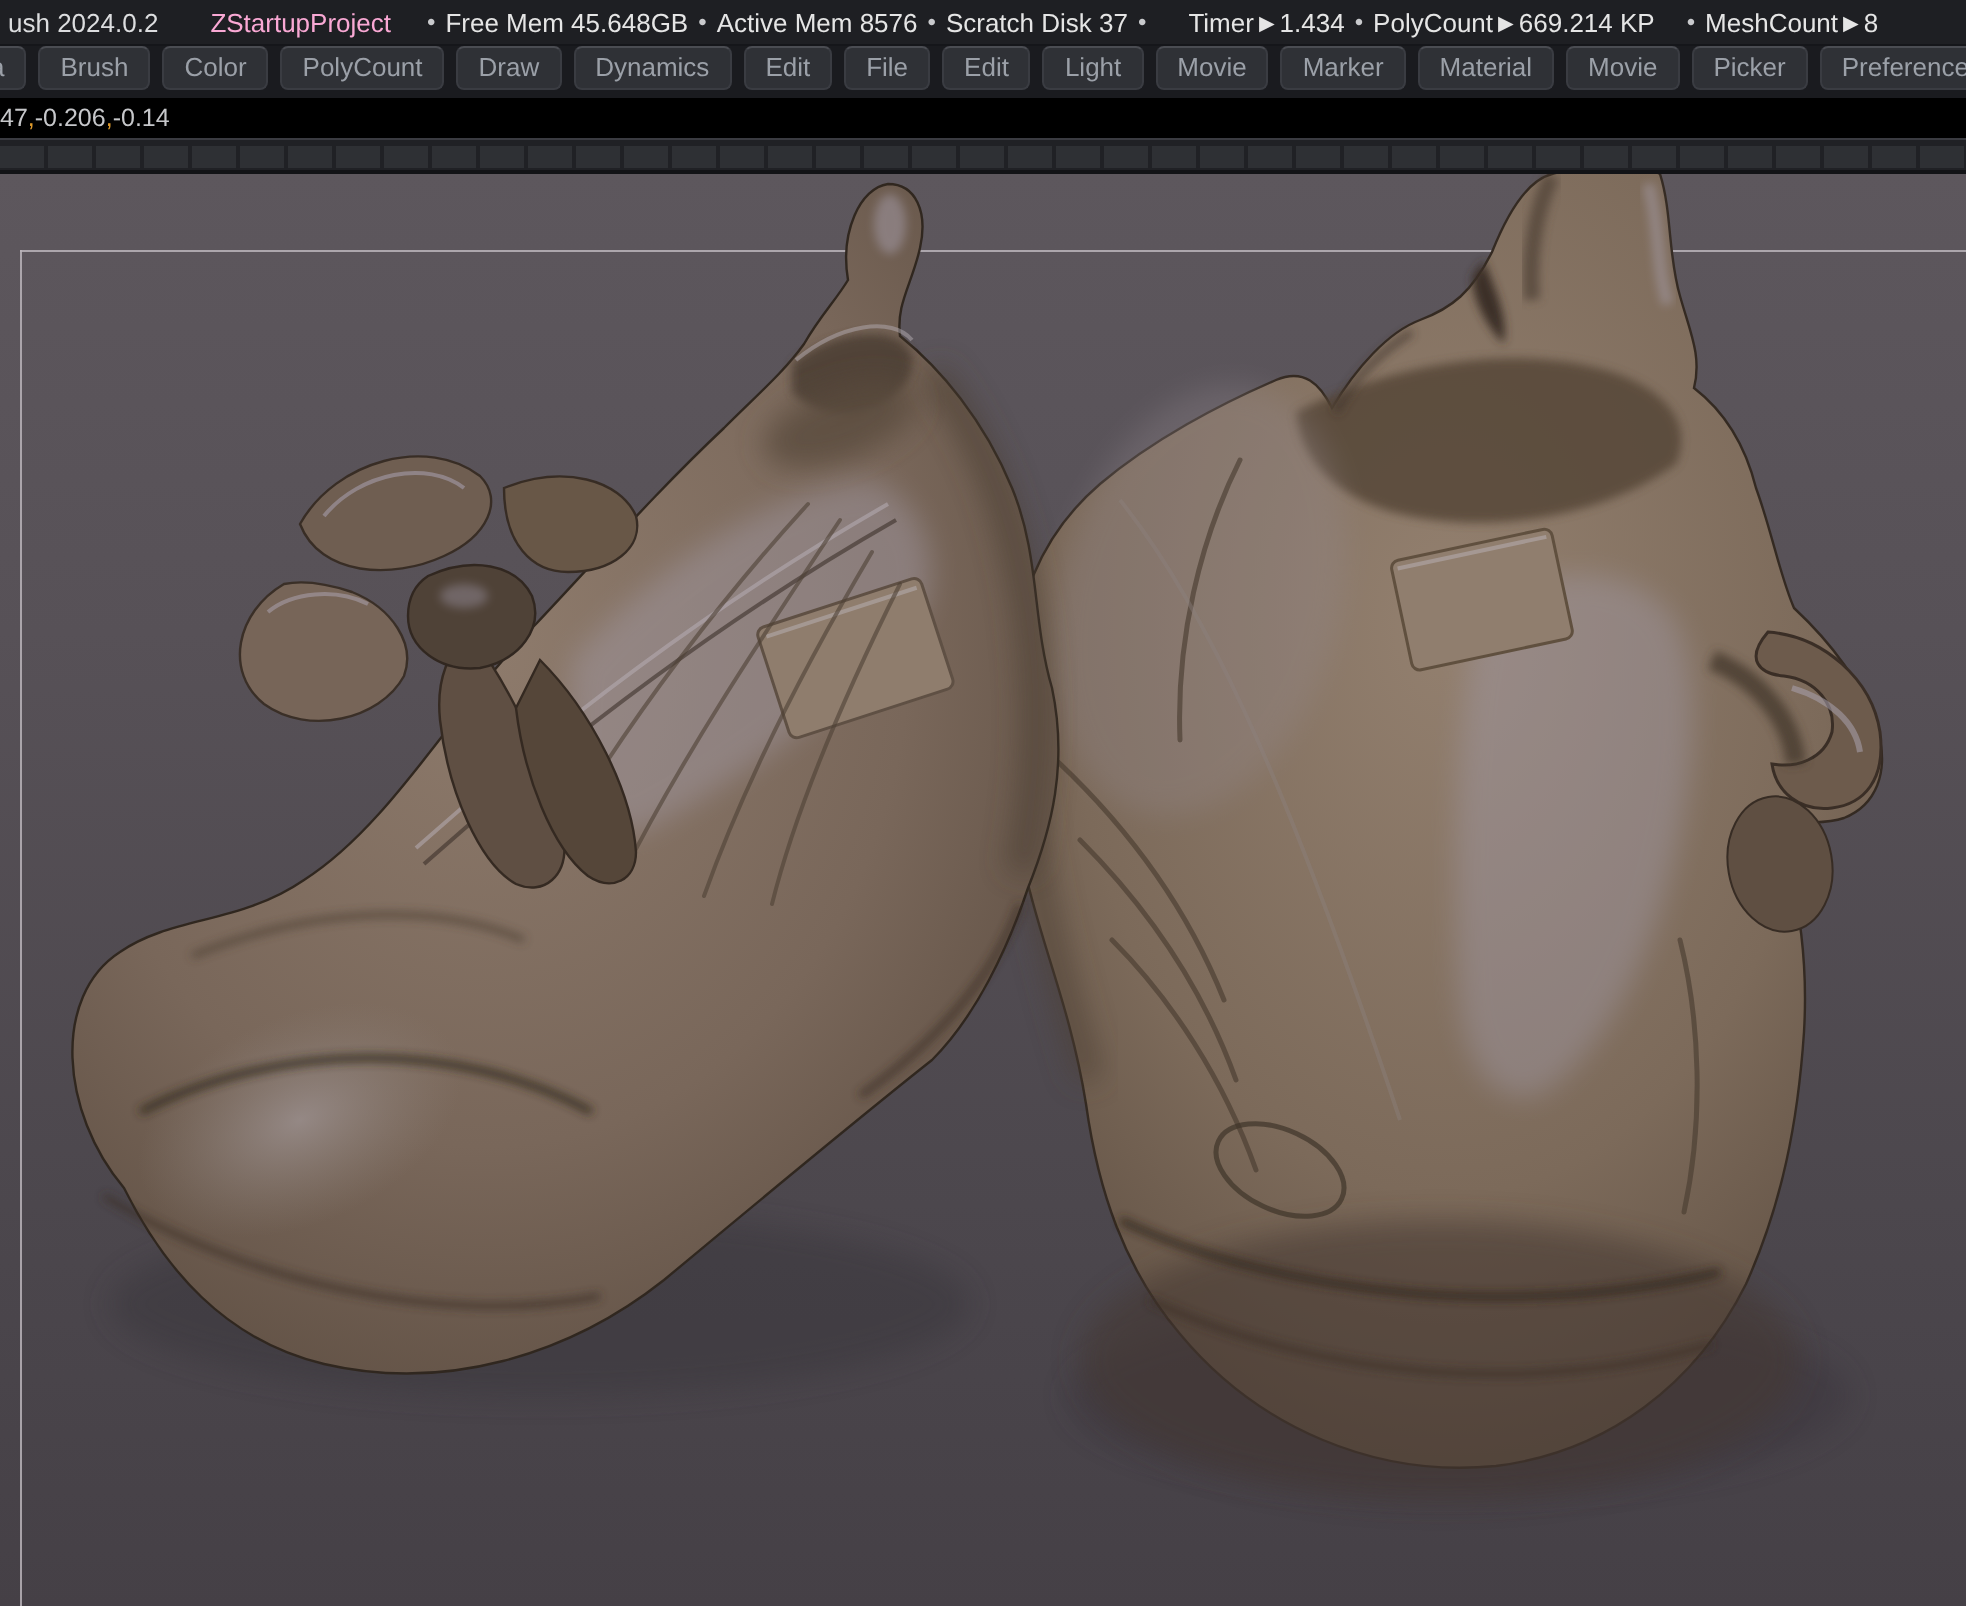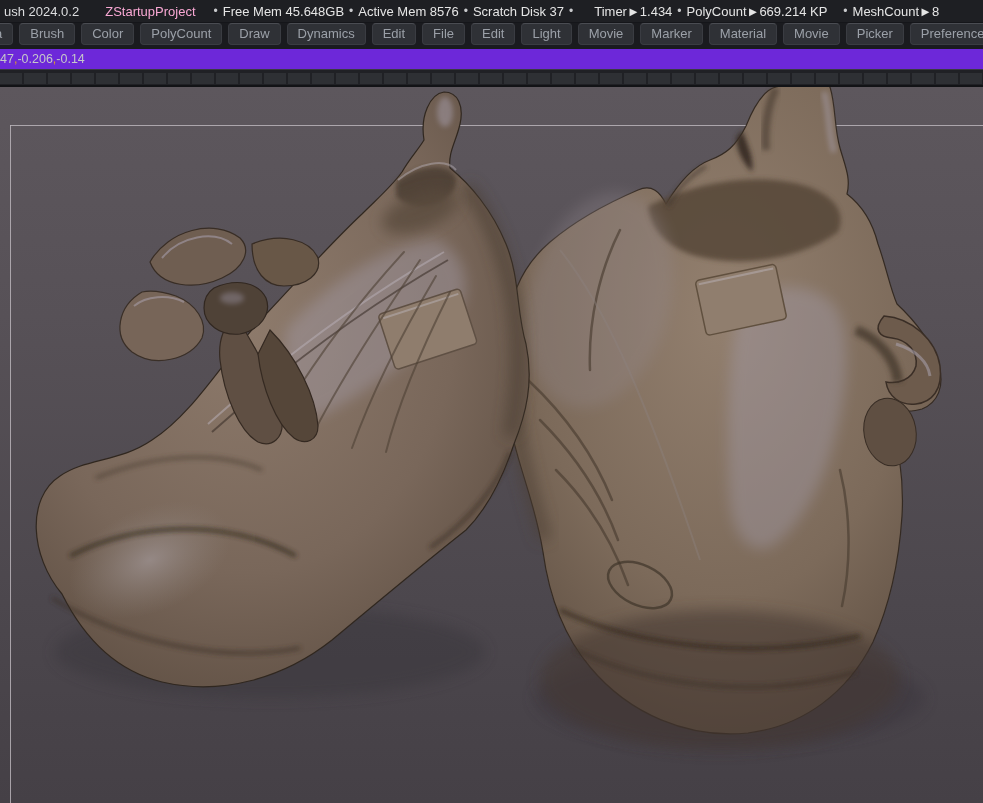--- a/index.html
+++ b/index.html
@@ -28,21 +28,21 @@
   .menu-btn{
     flex:0 0 auto;margin-right:6px;padding:2px 10px 3px 10px;
     background:#2f3136;border:1px solid #3a3c42;border-top-color:#4a4c52;
     border-radius:4px;color:#9ba0a8;font-size:13px;font-family:inherit;
     line-height:15px;cursor:default;
   }
   .menu-btn.clip{margin-left:-20px;}
   
   .coordbar{
     height:20px;box-sizing:border-box;display:flex;align-items:center;
-    background:#6d28d9;color:#c6c7ca;font-size:12.5px;overflow:hidden;
+    background:#000000;color:#c6c7ca;font-size:12.5px;overflow:hidden;
   }
   .coordbar .comma{color:#e09b2b;}
   
   .shelf{
     height:18px;box-sizing:border-box;background:#202125;position:relative;
     border-top:1px solid #3a3b41;border-bottom:2px solid #121316;
   }
   .shelf .slots{
     position:absolute;left:0;right:0;top:3px;height:11px;
     background:repeating-linear-gradient(90deg,#2e3034 0 22px,#202125 22px 24px);

